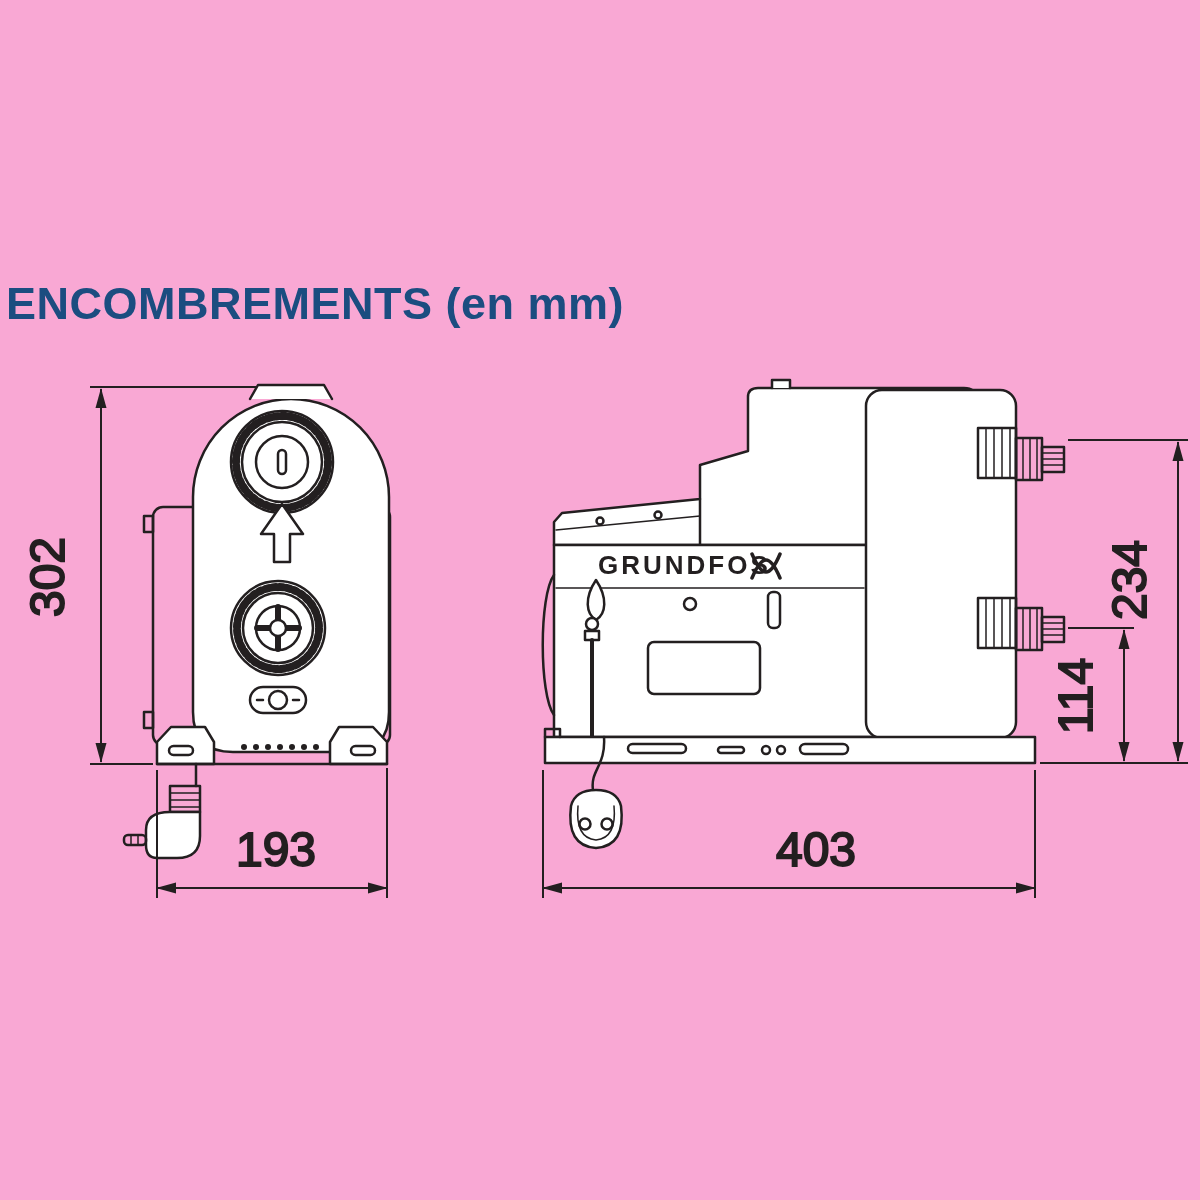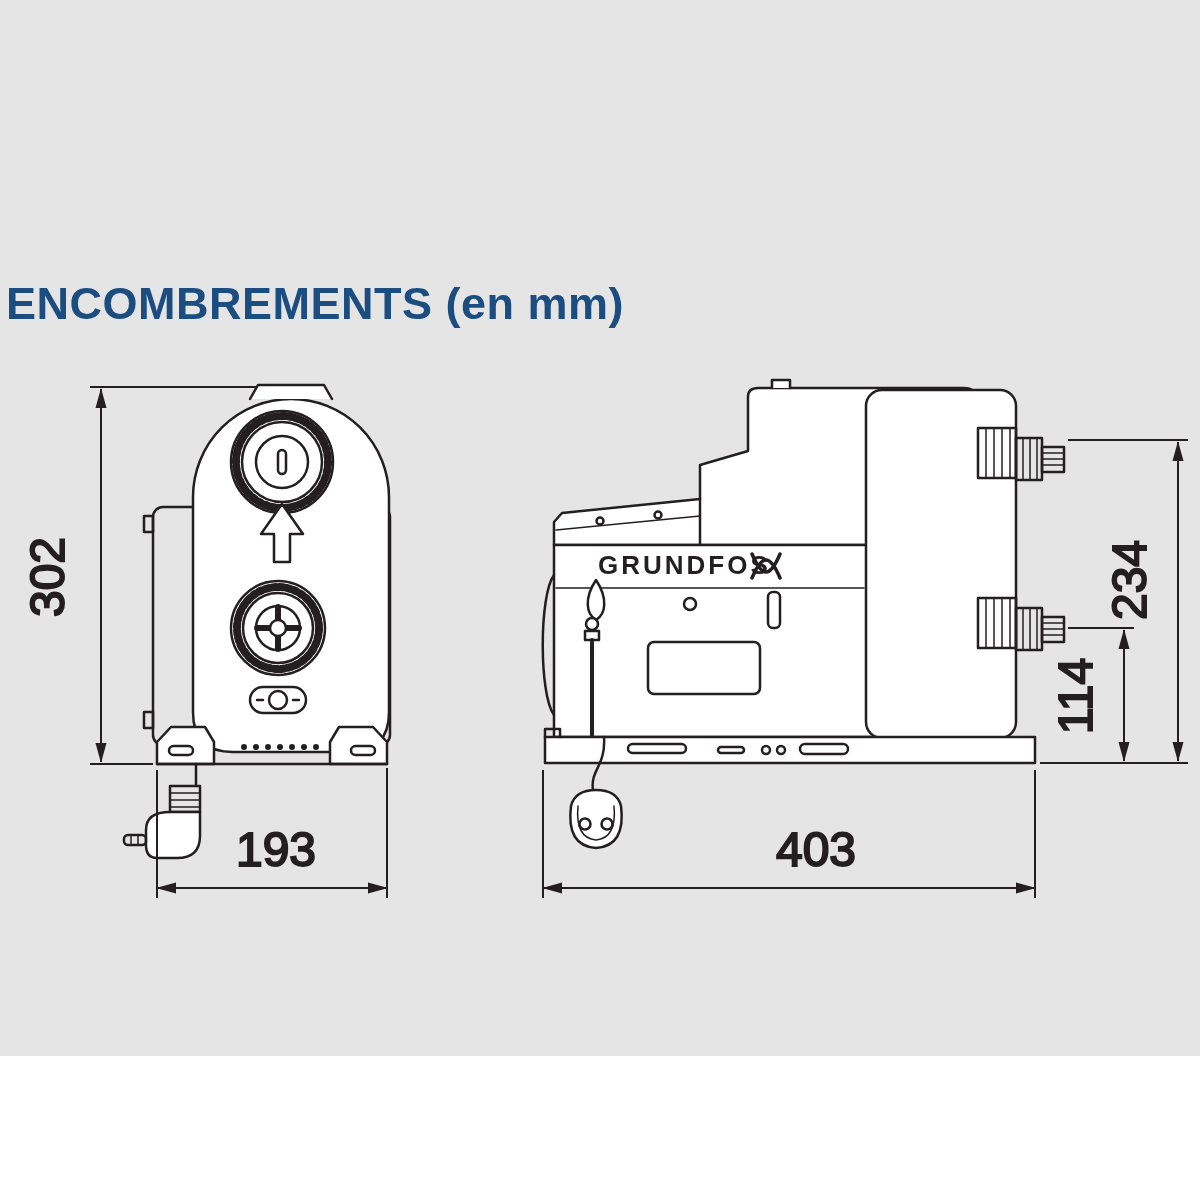--- a/index.html
+++ b/index.html
@@ -1,16 +1,16 @@
 <!DOCTYPE html>
 <html><head>
 <meta charset="utf-8">
 <style>
   html,body{margin:0;padding:0;background:#ffffff;}
-  .canvas{position:relative;width:1200px;height:1056px;background:#e5e5e5;overflow:hidden;
+  .canvas{position:relative;width:1200px;height:1200px;background:#f9a8d4;overflow:hidden;
           font-family:"Liberation Sans", sans-serif;}
   .title{position:absolute;left:6px;top:278px;font-size:45px;font-weight:bold;
          color:#1b4d80;letter-spacing:0.5px;white-space:nowrap;}
   svg{position:absolute;left:0;top:0;}
   .dim-text{font-family:"Liberation Sans", sans-serif;font-size:48px;fill:#231f20;}
   .logo-text{font-family:"Liberation Sans", sans-serif;font-size:26px;font-weight:bold;
              letter-spacing:3px;fill:#231f20;stroke:none;}
 </style>
 </head>
 <body>

